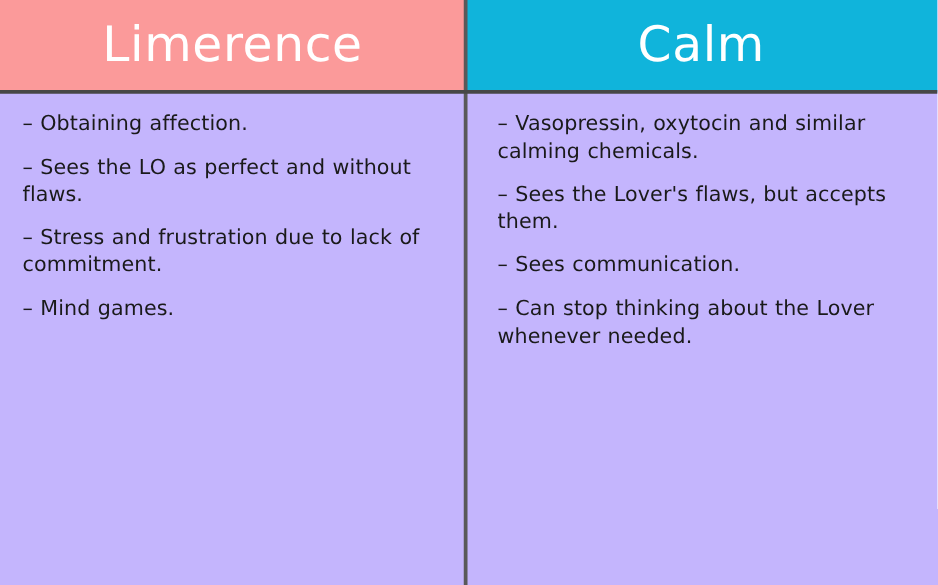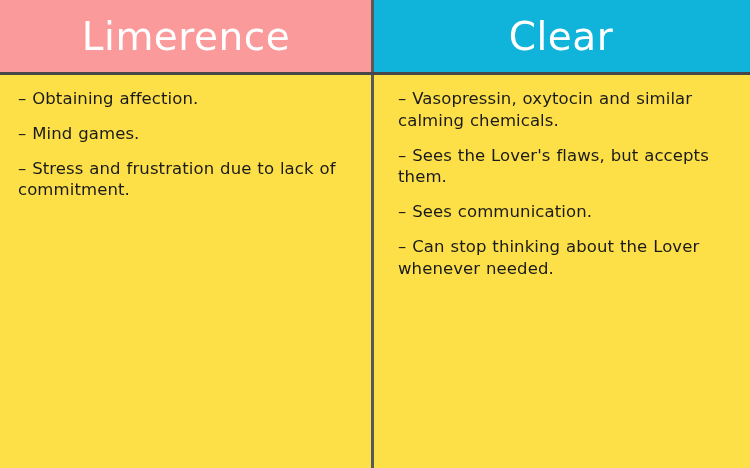--- a/index.html
+++ b/index.html
@@ -13,21 +13,21 @@
   }
 
   body {
     font-family: "DejaVu Sans", sans-serif;
   }
 
   .comparison-table {
     position: relative;
     width: 750px;
     height: 468px;
-    background: #fde047;
+    background: #c4b5fd;
     display: flex;
     flex-direction: column;
   }
 
   
   .header-row {
     display: flex;
     width: 100%;
     height: 74px;
     flex: 0 0 74px;
@@ -133,33 +133,34 @@
 </head>
 <body>
 
 <div class="comparison-table">
 
   <div class="header-row">
     <div class="header-cell left" style="background:#FB9A9A;">
       <span class="header-title">Limerence</span>
     </div>
     <div class="header-cell right" style="background:#10B4DB;">
-      <span class="header-title">Clear</span>
+      <span class="header-title">Calm</span>
     </div>
   </div>
 
   <div class="header-rule"></div>
 
   <div class="body-row">
 
     <div class="body-cell left">
       <ul class="bullet-list">
         <li class="bullet-item">– Obtaining affection.</li>
+        <li class="bullet-item">–  Sees the LO as perfect and without flaws.</li>
+        <li class="bullet-item">–  Stress and frustration due to lack of commitment.</li>
         <li class="bullet-item">– Mind games.</li>
-        <li class="bullet-item">–  Stress and frustration due to lack of commitment.</li>
       </ul>
     </div>
 
     <div class="body-cell right">
       <ul class="bullet-list">
         <li class="bullet-item">–  Vasopressin, oxytocin and similar calming chemicals.</li>
         <li class="bullet-item">–  Sees the Lover's flaws, but accepts them.</li>
         <li class="bullet-item">– Sees communication.</li>
         <li class="bullet-item">– Can stop thinking about the Lover whenever needed.</li>
       </ul>

